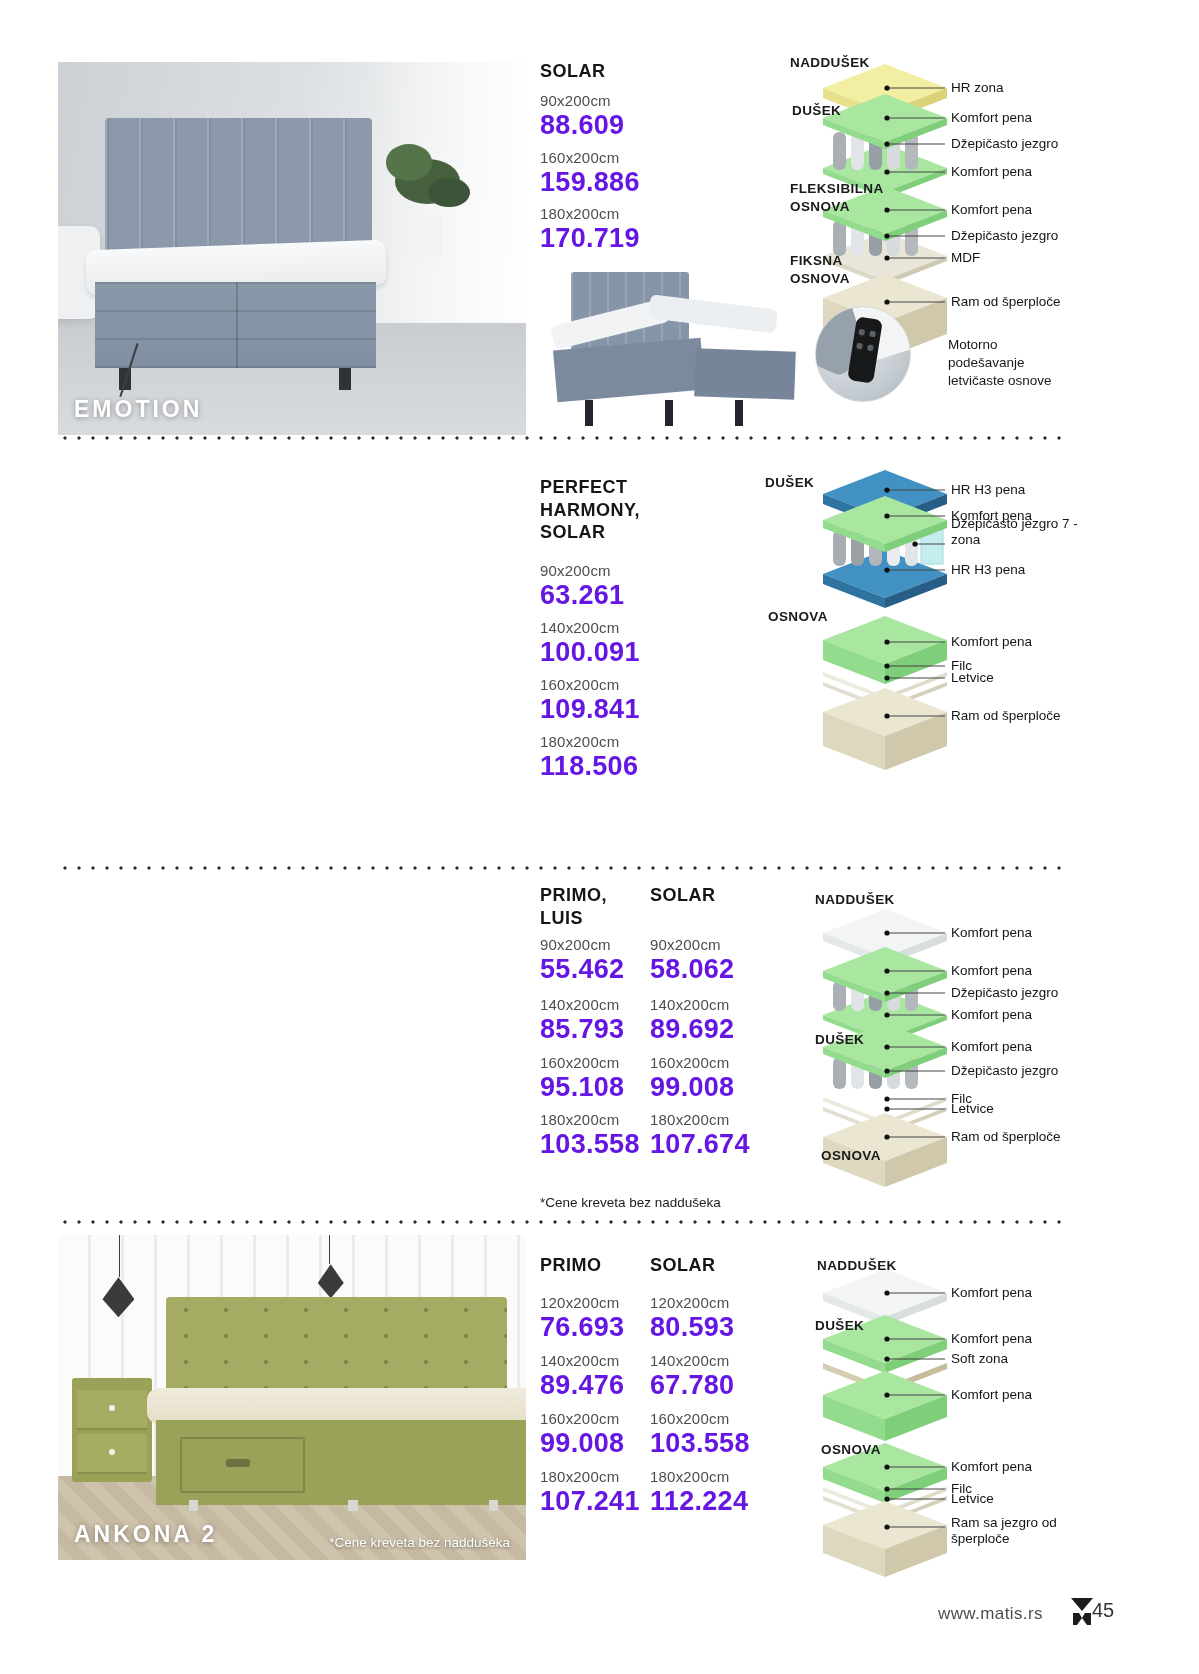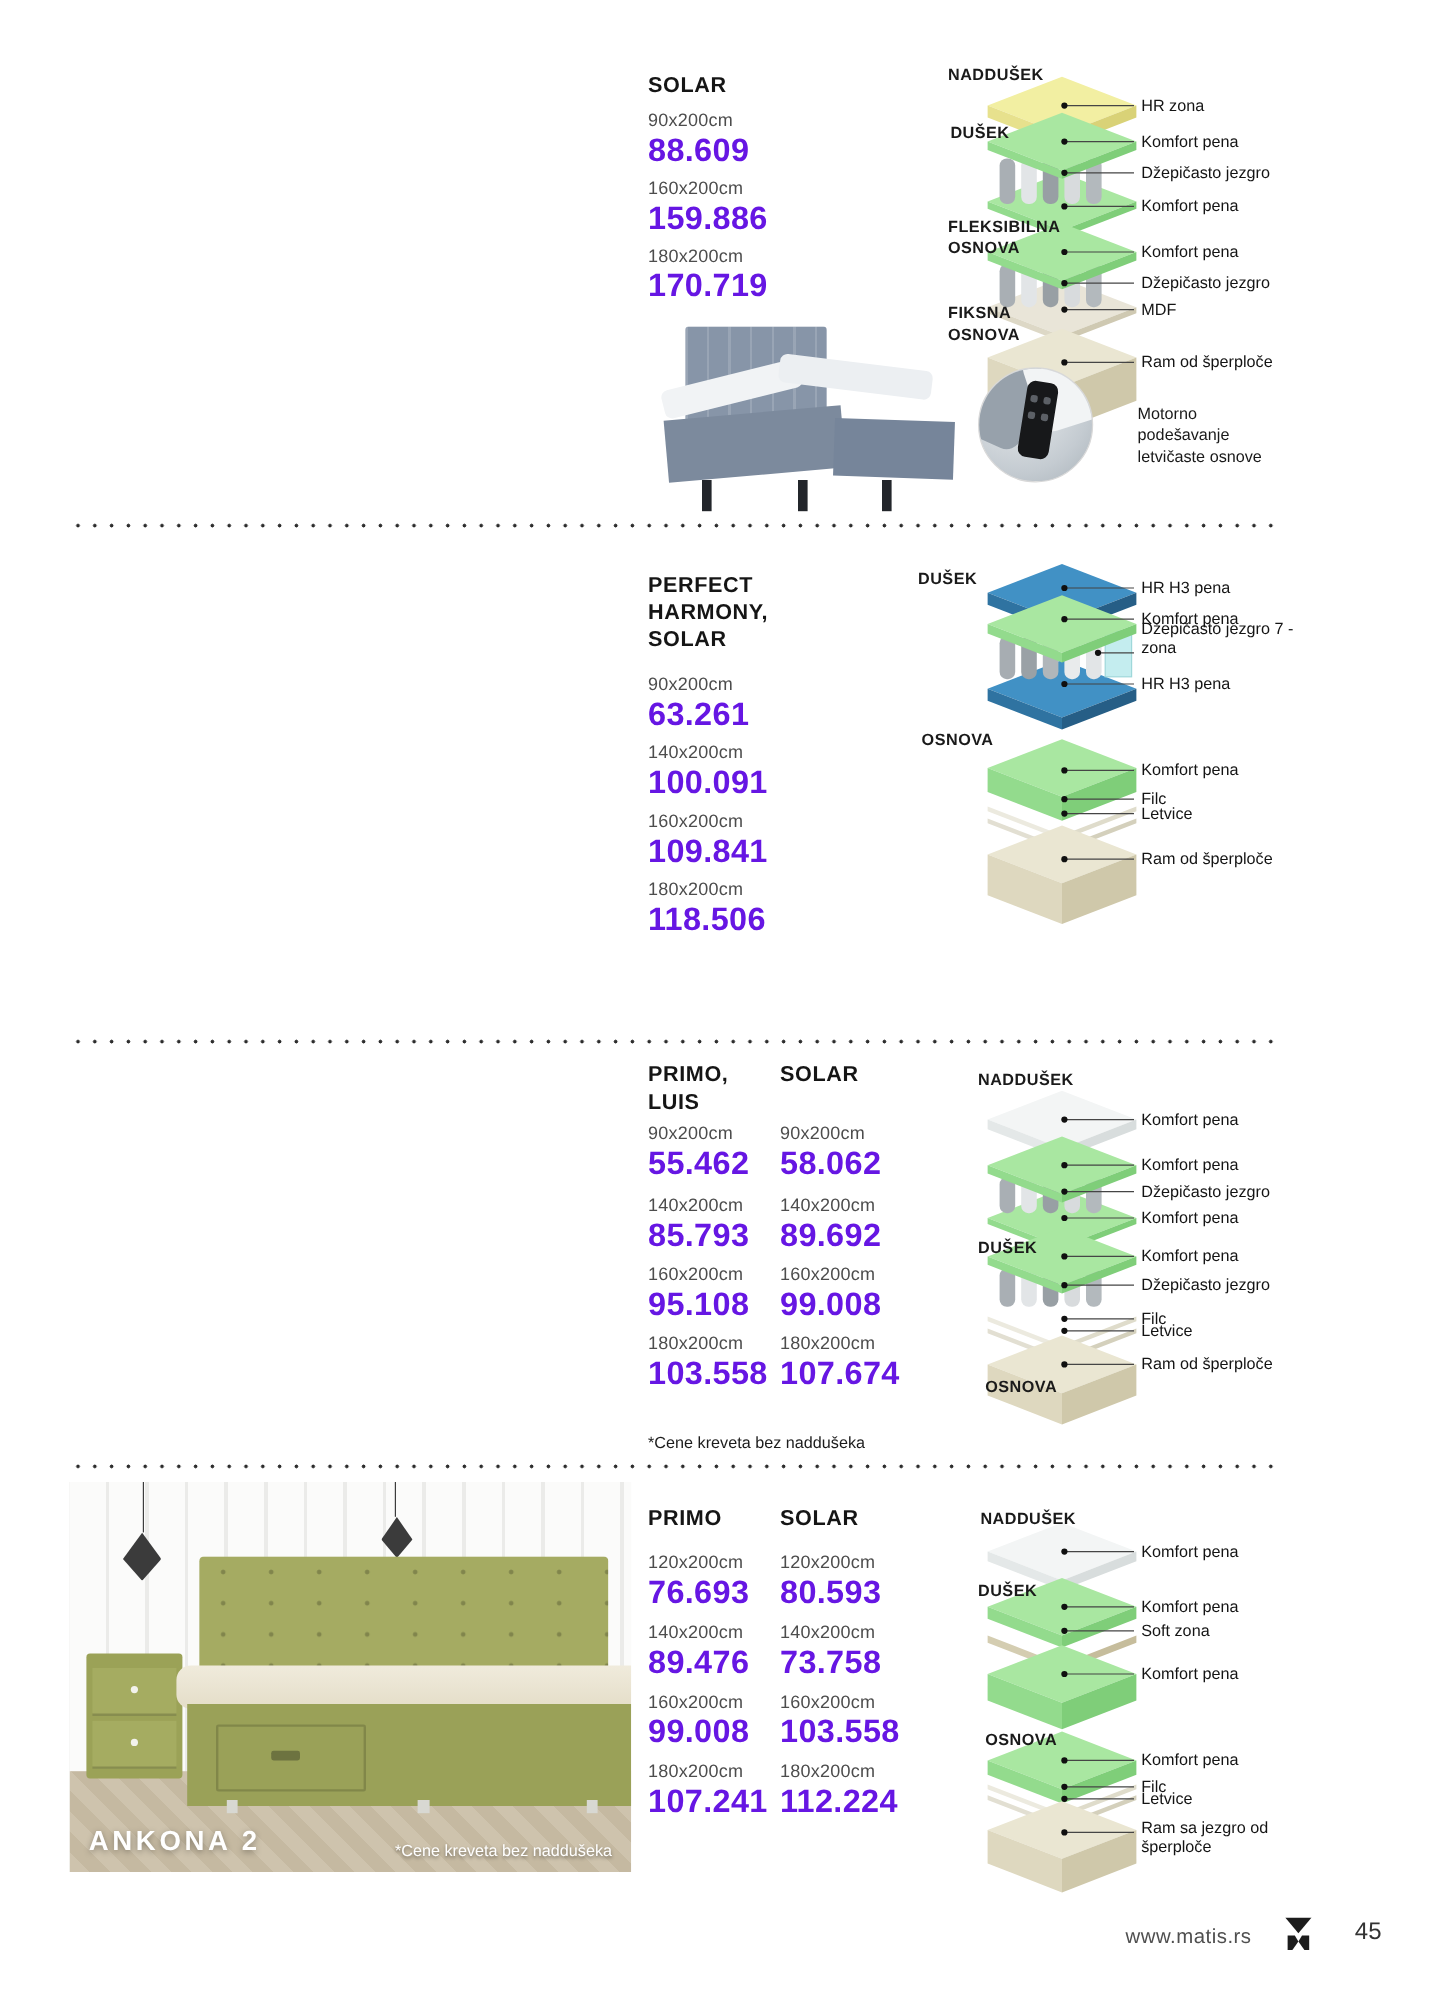--- a/index.html
+++ b/index.html
@@ -109,27 +109,45 @@
          background:radial-gradient(circle at 35% 30%,#e9ecee,#c4cbd1 65%,#aab3ba);border:1px solid #d8d8d8}
   .motor-fab{position:absolute;left:-20%;top:-15%;width:70%;height:80%;background:#97a1ab;transform:rotate(24deg);border-radius:12px}
   .motor-sheet{position:absolute;right:-15%;top:-20%;width:70%;height:70%;background:#f2f4f5;transform:rotate(-18deg);border-radius:12px}
   .motor-remote{position:absolute;left:38%;top:12%;width:26px;height:64px;background:#17181a;border-radius:7px;transform:rotate(9deg)}
   .motor-remote b{position:absolute;width:6px;height:6px;border-radius:2px;background:#5c6066}
   .motor-note{position:absolute;left:948px;top:336px;width:122px;font-size:13.5px;color:#191919;line-height:1.35}
 
   
   .f-site{position:absolute;left:938px;top:1604px;font-size:17px;color:#4f4f4f;letter-spacing:.4px}
   .f-logo{position:absolute;left:1070px;top:1598px}
-  .f-num{position:absolute;left:1129px;top:1599px;font-size:20px;color:#333}
+  .f-num{position:absolute;left:1092px;top:1599px;font-size:20px;color:#333}
 </style>
 </head>
 <body>
 
 <div class="page">
 
+  <div class="photo" id="ph1">
+    <i class="ph1-light"></i>
+    <i class="ph1-floor"></i>
+    <i class="ph1-table"></i>
+    <i class="ph1-head"></i>
+    <i class="ph1-matt"></i>
+    <i class="ph1-base">
+        <b class="seam"></b>
+      </i>
+    <i class="ph1-leg" style="left:13%"></i>
+    <i class="ph1-leg" style="left:60%"></i>
+    <i class="ph1-cable"></i>
+    <i class="ph1-pot"></i>
+    <i class="ph1-leaf" style="right:14%;top:26%;width:14%;height:12%"></i>
+    <i class="ph1-leaf" style="right:20%;top:22%;width:10%;height:10%;background:#55744a"></i>
+    <i class="ph1-leaf" style="right:12%;top:31%;width:9%;height:8%;background:#3c543a"></i>
+    <span class="pname">EMOTION</span>
+  </div>
 
   <div class="plan" style="left:540px;top:60px">SOLAR</div>
   <div class="pb" style="left:540px;top:92px">
     <div class="psize">90x200cm</div>
     <div class="pval">88.609</div>
   </div>
   <div class="pb" style="left:540px;top:149px">
     <div class="psize">160x200cm</div>
     <div class="pval">159.886</div>
   </div>
@@ -477,21 +495,21 @@
     <div class="psize">180x200cm</div>
     <div class="pval">107.241</div>
   </div>
 
   <div class="pb" style="left:650px;top:1294px">
     <div class="psize">120x200cm</div>
     <div class="pval">80.593</div>
   </div>
   <div class="pb" style="left:650px;top:1352px">
     <div class="psize">140x200cm</div>
-    <div class="pval">73.758</div>
+    <div class="pval">67.780</div>
   </div>
   <div class="pb" style="left:650px;top:1410px">
     <div class="psize">160x200cm</div>
     <div class="pval">103.558</div>
   </div>
   <div class="pb" style="left:650px;top:1468px">
     <div class="psize">180x200cm</div>
     <div class="pval">112.224</div>
   </div>
 

